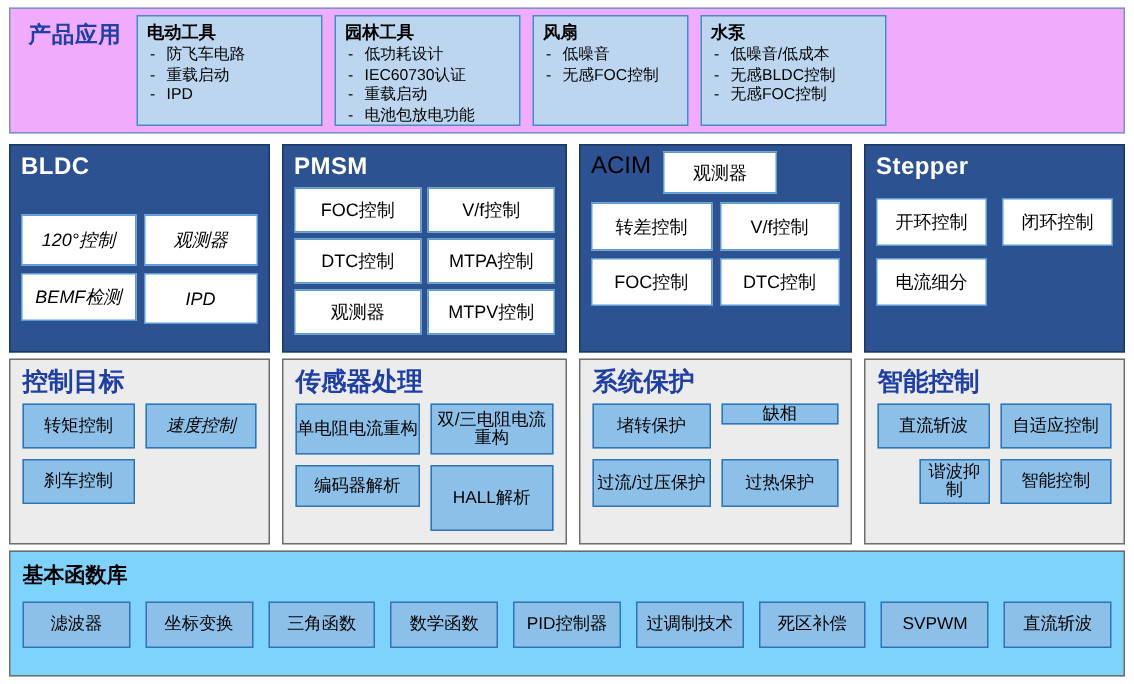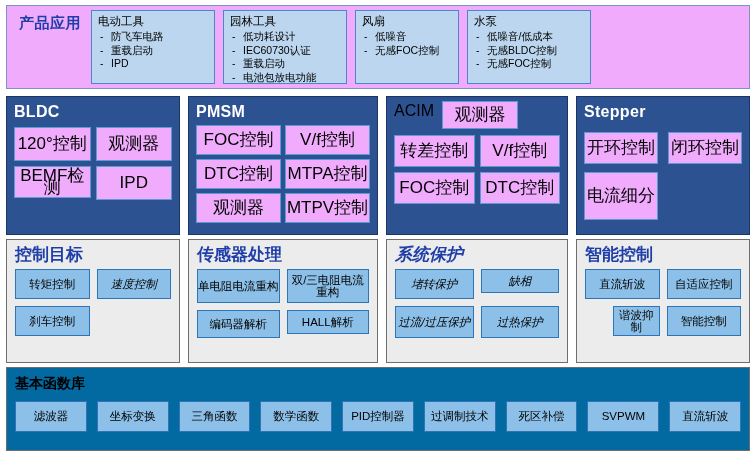--- a/index.html
+++ b/index.html
@@ -26,44 +26,44 @@
     letter-spacing: .5px;
   }
   .app-cards { display: flex; gap: 8px; padding-top: 4px; }
   .app-card {
     background: #BBD6EE;
     border: 1px solid #4A89C8;
     width: 124px; height: 74px;
     padding: 3px 5px 0 6px;
   }
   .app-card.w-narrow { width: 104px; }
-  .app-card h4 { font-size: 11.5px; font-weight: normal; color: #000; margin-bottom: 1px; }
+  .app-card h4 { font-size: 11.5px; font-weight: bold; color: #000; margin-bottom: 1px; }
   .app-card ul { list-style: none; }
   .app-card li {
     font-size: 10.5px; color: #000; line-height: 13.5px;
     padding-left: 13px; position: relative; white-space: nowrap;
   }
   .app-card li::before { content: "-"; position: absolute; left: 2px; }
 
   
   .navy-row { position: absolute; left: 6px; top: 96px; width: 744px; height: 139px; }
   .navy-panel {
     position: absolute; top: 0; height: 139px;
     background: #2C5291;
     border: 1px solid #1B3663;
     padding: 5px 7px;
   }
   .navy-panel > .ptitle {
     color: #ffffff; font-size: 16px; font-weight: bold;
     line-height: 20px; margin-bottom: 3px; letter-spacing: .3px;
   }
   .chip {
-    background: #f0abfc;
+    background: #ffffff;
     border: 1px solid #5B9BD5;
-    color: #000; font-size: 17px;
+    color: #000; font-size: 12px;
     display: flex; align-items: center; justify-content: center;
     text-align: center; line-height: 12px;
   }
   .grid2 { display: grid; grid-template-columns: 1fr 1fr; gap: 5px; }
 
   
   .gray-row { position: absolute; left: 6px; top: 239px; width: 744px; height: 124px; }
   .gray-panel {
     position: absolute; top: 0; height: 124px;
     background: #ECECEC;
@@ -78,21 +78,21 @@
     background: #8DC0E8;
     border: 1px solid #2E75B6;
     color: #000; font-size: 11.5px;
     display: flex; align-items: center; justify-content: center;
     text-align: center; line-height: 12.5px;
   }
 
   
   .lib {
     position: absolute; left: 6px; top: 367px; width: 744px; height: 84px;
-    background: #0369a1; border: 1px solid #6E6E6E;
+    background: #7dd3fc; border: 1px solid #6E6E6E;
     padding: 5px 8px;
   }
   .lib > .ptitle { color: #000; font-size: 14px; font-weight: bold; line-height: 20px; }
   .lib-chips { display: flex; gap: 10px; margin-top: 8px; }
   .lib-chips .bchip { height: 31px; flex: 1 1 0; }
 </style>
 </head>
 <body>
 
 <div class="page">
@@ -137,21 +137,21 @@
         </ul>
       </div>
 
     </div>
   </div>
 
   <div class="navy-row">
 
     <div class="navy-panel" style="left:0; width:174px;">
       <div class="ptitle">BLDC</div>
-      <div class="grid2" style="margin-top:5px;">
+      <div class="grid2" style="margin-top:21px;font-style:italic;">
         <div class="chip" style="height:34px;">120°控制</div>
         <div class="chip" style="height:34px;">观测器</div>
         <div class="chip" style="height:32px;">BEMF检测</div>
         <div class="chip" style="height:34px;">IPD</div>
       </div>
     </div>
 
     <div class="navy-panel" style="left:182px; width:190px;">
       <div class="ptitle">PMSM</div>
       <div class="grid2" style="gap:4px;">
@@ -175,21 +175,21 @@
         <div class="chip" style="height:32px;">FOC控制</div>
         <div class="chip" style="height:32px;">DTC控制</div>
       </div>
     </div>
 
     <div class="navy-panel" style="left:570px; width:174px;">
       <div class="ptitle">Stepper</div>
       <div class="grid2" style="margin-top:10px; gap:8px 10px;">
         <div class="chip" style="height:32px;">开环控制</div>
         <div class="chip" style="height:32px;">闭环控制</div>
-        <div class="chip" style="height:48px;">电流细分</div>
+        <div class="chip" style="height:32px;">电流细分</div>
       </div>
     </div>
 
   </div>
 
   <div class="gray-row">
 
     <div class="gray-panel" style="left:0; width:174px;">
       <div class="ptitle">控制目标</div>
       <div class="grid2" style="gap:7px;">
@@ -199,29 +199,29 @@
         <div></div>
       </div>
     </div>
 
     <div class="gray-panel" style="left:182px; width:190px;">
       <div class="ptitle">传感器处理</div>
       <div class="grid2" style="gap:7px;">
         <div class="bchip" style="height:34px;">单电阻电流重构</div>
         <div class="bchip" style="height:34px;">双/三电阻电流重构</div>
         <div class="bchip" style="height:28px;">编码器解析</div>
-        <div class="bchip" style="height:24px;">HALL解析</div>
-      </div>
-    </div>
-
-    <div class="gray-panel" style="left:380px; width:182px;font-style:italic;">
+        <div class="bchip" style="height:44px;">HALL解析</div>
+      </div>
+    </div>
+
+    <div class="gray-panel" style="left:380px; width:182px;">
       <div class="ptitle">系统保护</div>
       <div class="grid2" style="gap:7px;">
         <div class="bchip" style="height:30px;">堵转保护</div>
-        <div class="bchip" style="height:24px;">缺相</div>
+        <div class="bchip" style="height:14px;">缺相</div>
         <div class="bchip" style="height:32px;">过流/过压保护</div>
         <div class="bchip" style="height:32px;">过热保护</div>
       </div>
     </div>
 
     <div class="gray-panel" style="left:570px; width:174px;">
       <div class="ptitle">智能控制</div>
       <div class="grid2" style="gap:7px;">
         <div class="bchip" style="height:30px;">直流斩波</div>
         <div class="bchip" style="height:30px;">自适应控制</div>

